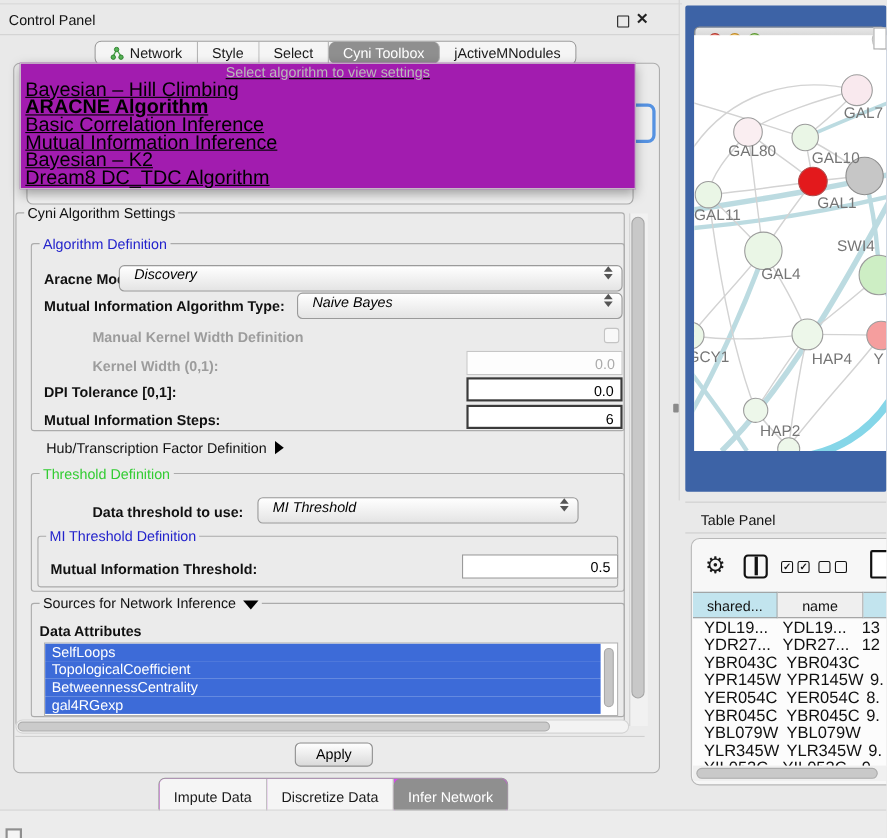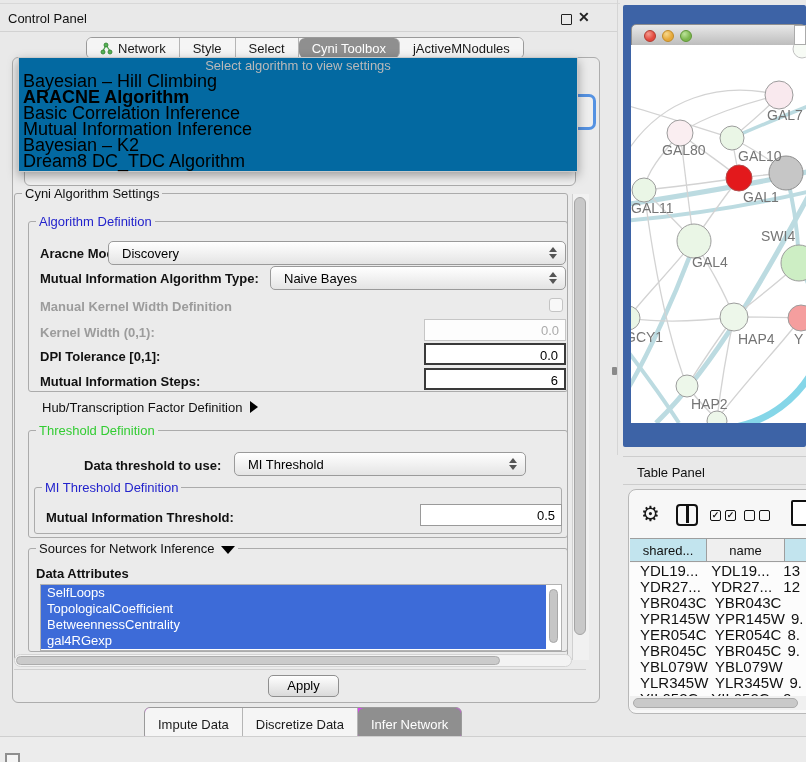--- a/index.html
+++ b/index.html
@@ -18,39 +18,39 @@
   .outer-panel { left:12px; top:57px; width:588px; height:646px; border:1px solid #ADADAD; border-radius:6px; background:#EBEBEB; }
 
   .tabbar { left:86px; top:37px; height:22px; display:flex; border:1px solid #9A9A9A; border-radius:6px; background:#F5F5F5; overflow:hidden; }
   .tab { display:flex; align-items:center; gap:5px; padding:0 13px; font-size:13px; color:#1A1A1A; border-right:1px solid #B5B5B5; background:#F5F5F5; }
   .tab:last-child { border-right:none; }
   .tab.sel { background:#8F8F8F; color:#FFF; border-radius:6px; }
 
   .bottom-tabbar { left:144px; top:707px; height:34px; display:flex; border:1px solid #9A9A9A; border-radius:6px; background:#d946ef; overflow:hidden; }
 
   
-  .popup { left:18px; top:57px; width:560px; height:115px; background:#0369a1; border:1px solid #C9C9C9; box-shadow:0 4px 10px rgba(0,0,0,0.35); z-index:40; }
+  .popup { left:18px; top:57px; width:560px; height:115px; background:#a21caf; border:1px solid #C9C9C9; box-shadow:0 4px 10px rgba(0,0,0,0.35); z-index:40;text-decoration:underline; }
   .popup .prompt { text-align:center; color:#B9B9B9; font-size:13px; height:15px; line-height:15px; }
   .popup .item { font-size:18px; color:#000; height:16px; line-height:16px; padding-left:4px; }
   .popup .item.bold { font-weight:bold; }
 
   .hidden-combo { left:24px; top:160px; width:552px; height:26px; border:1px solid #ABABAB; border-radius:6px; background:#F1F1F1; z-index:10; }
   .hidden-focus { left:566px; top:94px; width:30px; height:36px; border:3px solid #5592E2; border-radius:7px; background:#EFEFEF; z-index:10; }
 
   
   .grp { position:absolute; border:1px solid #ABABAB; border-radius:3px;text-decoration:underline; }
   .grp-legend { position:absolute; top:-8px; left:7px; background:#EBEBEB; padding:0 3px; font-size:13px; color:#111; white-space:nowrap; }
   .leg-blue { color:#2323CC; }
   .leg-green { color:#33CC33; }
 
   .lbl { position:absolute; font-size:13px; color:#111; white-space:nowrap; }
   .b { font-weight:bold; }
-  .dis { color:#9C9C9C; font-weight:bold; }
-
-  .combo { position:absolute; height:24px; border:1px solid #9A9A9A; border-radius:5px; background:linear-gradient(#FFFFFF,#E4E4E4); display:flex; align-items:center; }
+  .dis { color:#9C9C9C; font-weight:bold;margin-left:44px; }
+
+  .combo { position:absolute; height:24px; border:1px solid #9A9A9A; border-radius:5px; background:linear-gradient(#FFFFFF,#E4E4E4); display:flex; align-items:flex-start;font-style:italic; }
   .combo .ctext { font-size:13px; color:#000; padding-left:13px; flex:1; }
   .spinner { width:16px; display:flex; flex-direction:column; align-items:center; justify-content:center; gap:2px; margin-right:4px; }
   .tri-up { width:0; height:0; border-left:4px solid transparent; border-right:4px solid transparent; border-bottom:5px solid #555; }
   .tri-dn { width:0; height:0; border-left:4px solid transparent; border-right:4px solid transparent; border-top:5px solid #555; }
 
   .tfield { position:absolute; height:22px; background:#FFFFFF; font-size:13px; text-align:right; padding:3px 6px 0 0; }
   .tf-dis { border:1px solid #C6C6C6; color:#ABABAB; background:#FDFDFD; }
   .tf-strong { border:2px solid #3A3A3A; color:#000; }
   .tf-norm { border:1px solid #9A9A9A; color:#000; }
 
@@ -77,21 +77,21 @@
   .split-line { left:617px; top:0; width:1px; height:455px; background:#D5D5D5; }
   .split-handle { left:612px; top:367px; width:5px; height:8px; background:#8A8A8A; border-radius:1px; }
 
   .net-frame { left:623px; top:5px; width:183px; height:442px; background:#3D63A6; border-radius:2px; }
   .mac-win { left:631px; top:24px; width:175px; height:400px; }
   .mac-titlebar { left:0; top:0; width:175px; height:22px; background:linear-gradient(#E8E8E8,#BDBDBD); border:1px solid #8E8E8E; border-radius:5px 5px 0 0; }
   .light { position:absolute; top:5px; width:12px; height:12px; border-radius:50%; }
   .l-red { left:12px; background:radial-gradient(circle at 35% 30%, #F49B8E, #E3493F 60%); border:1px solid #B03A30; }
   .l-yellow { left:30px; background:radial-gradient(circle at 35% 30%, #F6D88C, #E6A839 60%); border:1px solid #C08A28; }
   .l-green { left:48px; background:radial-gradient(circle at 35% 30%, #BCE39A, #7CB64D 60%); border:1px solid #5F9636; }
-  .net-canvas { left:0; top:21px; width:175px; height:378px; background:#FFFFFF; overflow:hidden; }
+  .net-canvas { left:0; top:8px; width:175px; height:378px; background:#FFFFFF; overflow:hidden; }
   .corner-box { left:794px; top:25px; width:12px; height:20px; background:#FFF; border:1px solid #ABABAB; }
 
   
   .tp-line1 { left:623px; top:456px; width:183px; height:1px; background:#CDCDCD; }
   .tp-title { left:637px; top:465px; font-size:13px; color:#111; }
   .tp-line2 { left:623px; top:484px; width:183px; height:1px; background:#CDCDCD; }
   .tp-box { left:628px; top:489px; width:190px; height:225px; background:#F7F7F7; border:1px solid #B8B8B8; border-radius:8px; }
 
   .gear-ic { left:641px; top:502px; font-size:21px; color:#1A1A1A; }
   .split-ic { left:676px; top:504px; width:22px; height:22px; border:2.5px solid #111; border-radius:4px; }

